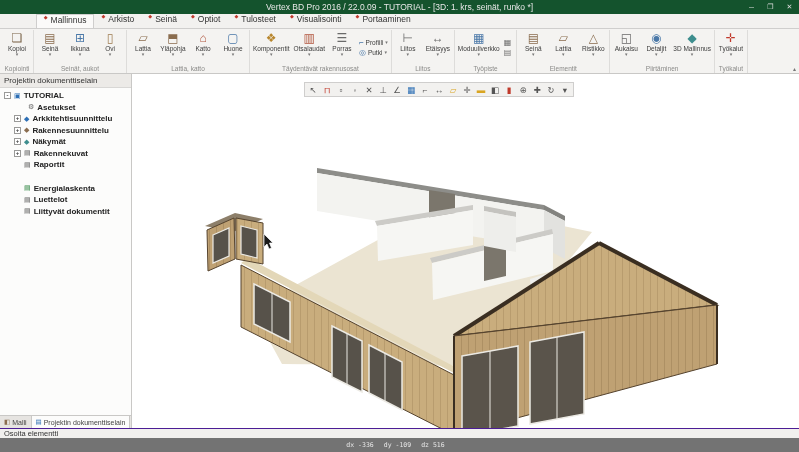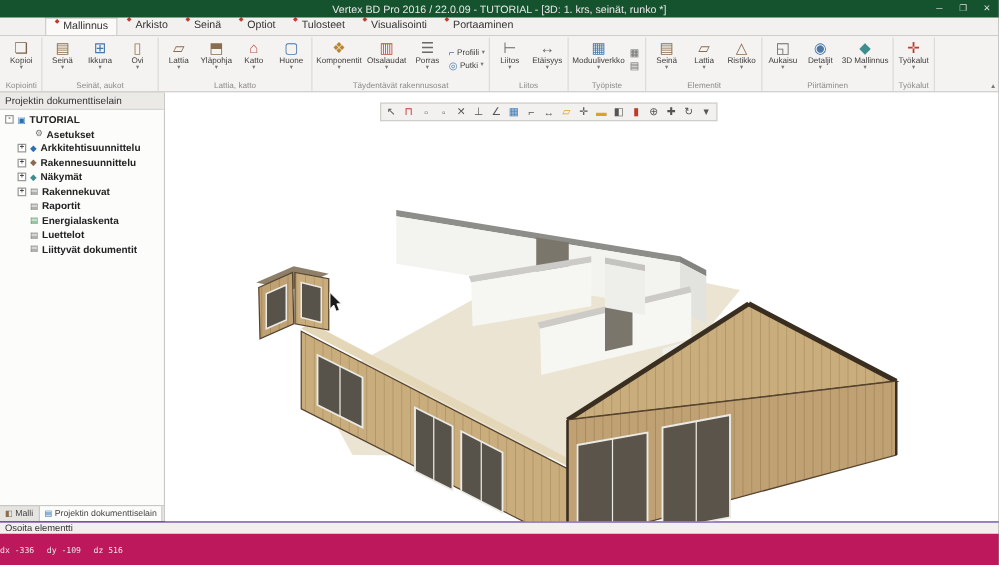--- a/index.html
+++ b/index.html
@@ -57,21 +57,21 @@
   .canvas { flex:1 1 auto; position:relative; background:#ffffff; overflow:hidden; }
   .vtoolbar { position:absolute; left:172px; top:8px; height:15px; display:flex; align-items:center;
     background:#f2f1ef; border:1px solid #cfcecd; padding:0 1px; }
   .vicon { width:14px; height:13px; display:flex; align-items:center; justify-content:center; font-size:8.5px; }
   .model-svg { position:absolute; left:0; top:0; }
 
   
   .statusrow { height:10px; background:#f1f0ee; border-top:1px solid #4c1d95; display:flex; align-items:center;
     font-size:7.5px; color:#333; flex:0 0 auto; }
   .statusrow .msg { padding-left:4px; }
-  .blackbar { height:25px; background:#be185d; display:flex; align-items:center; justify-content:flex-start;
+  .blackbar { height:14px; background:#737373; display:flex; align-items:center; justify-content:center;
     gap:10px; color:#e8e8e8; font-size:6.5px; padding-right:8px; flex:0 0 auto;
     font-family:"DejaVu Sans Mono","Liberation Mono",monospace; }
 </style>
 </head>
 <body>
 
 <div class="window">
 
   <div class="titlebar">
     <span>Vertex BD Pro 2016 / 22.0.09 - TUTORIAL - [3D: 1. krs, seinät, runko *]</span>
@@ -366,21 +366,21 @@
           <div class="trow" style="padding-left: 14px;">
             <span class="exp">+</span>
             <span class="ticon" style="color: rgb(106, 106, 106);">▤</span>
             <span>Rakennekuvat</span>
           </div>
           <div class="trow" style="padding-left: 14px;">
             <span class="exp"></span>
             <span class="ticon" style="color: rgb(106, 106, 106);">▤</span>
             <span>Raportit</span>
           </div>
-          <div class="trow" style="padding-left: 14px;">
+          <div class="trow" style="padding-left: 14px; margin-top: 12px;">
             <span class="exp"></span>
             <span class="ticon" style="color: rgb(62, 142, 80);">▤</span>
             <span>Energialaskenta</span>
           </div>
           <div class="trow" style="padding-left: 14px;">
             <span class="exp"></span>
             <span class="ticon" style="color: rgb(106, 106, 106);">▤</span>
             <span>Luettelot</span>
           </div>
           <div class="trow" style="padding-left: 14px;">

